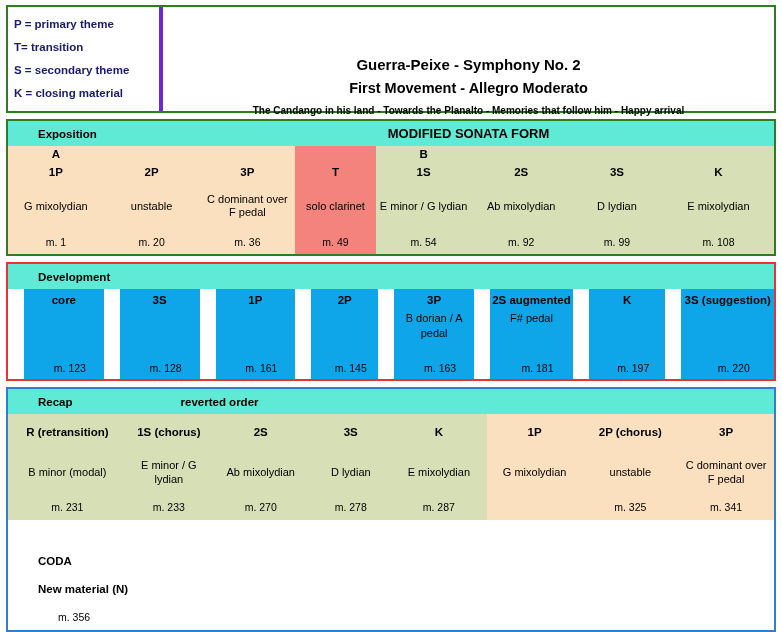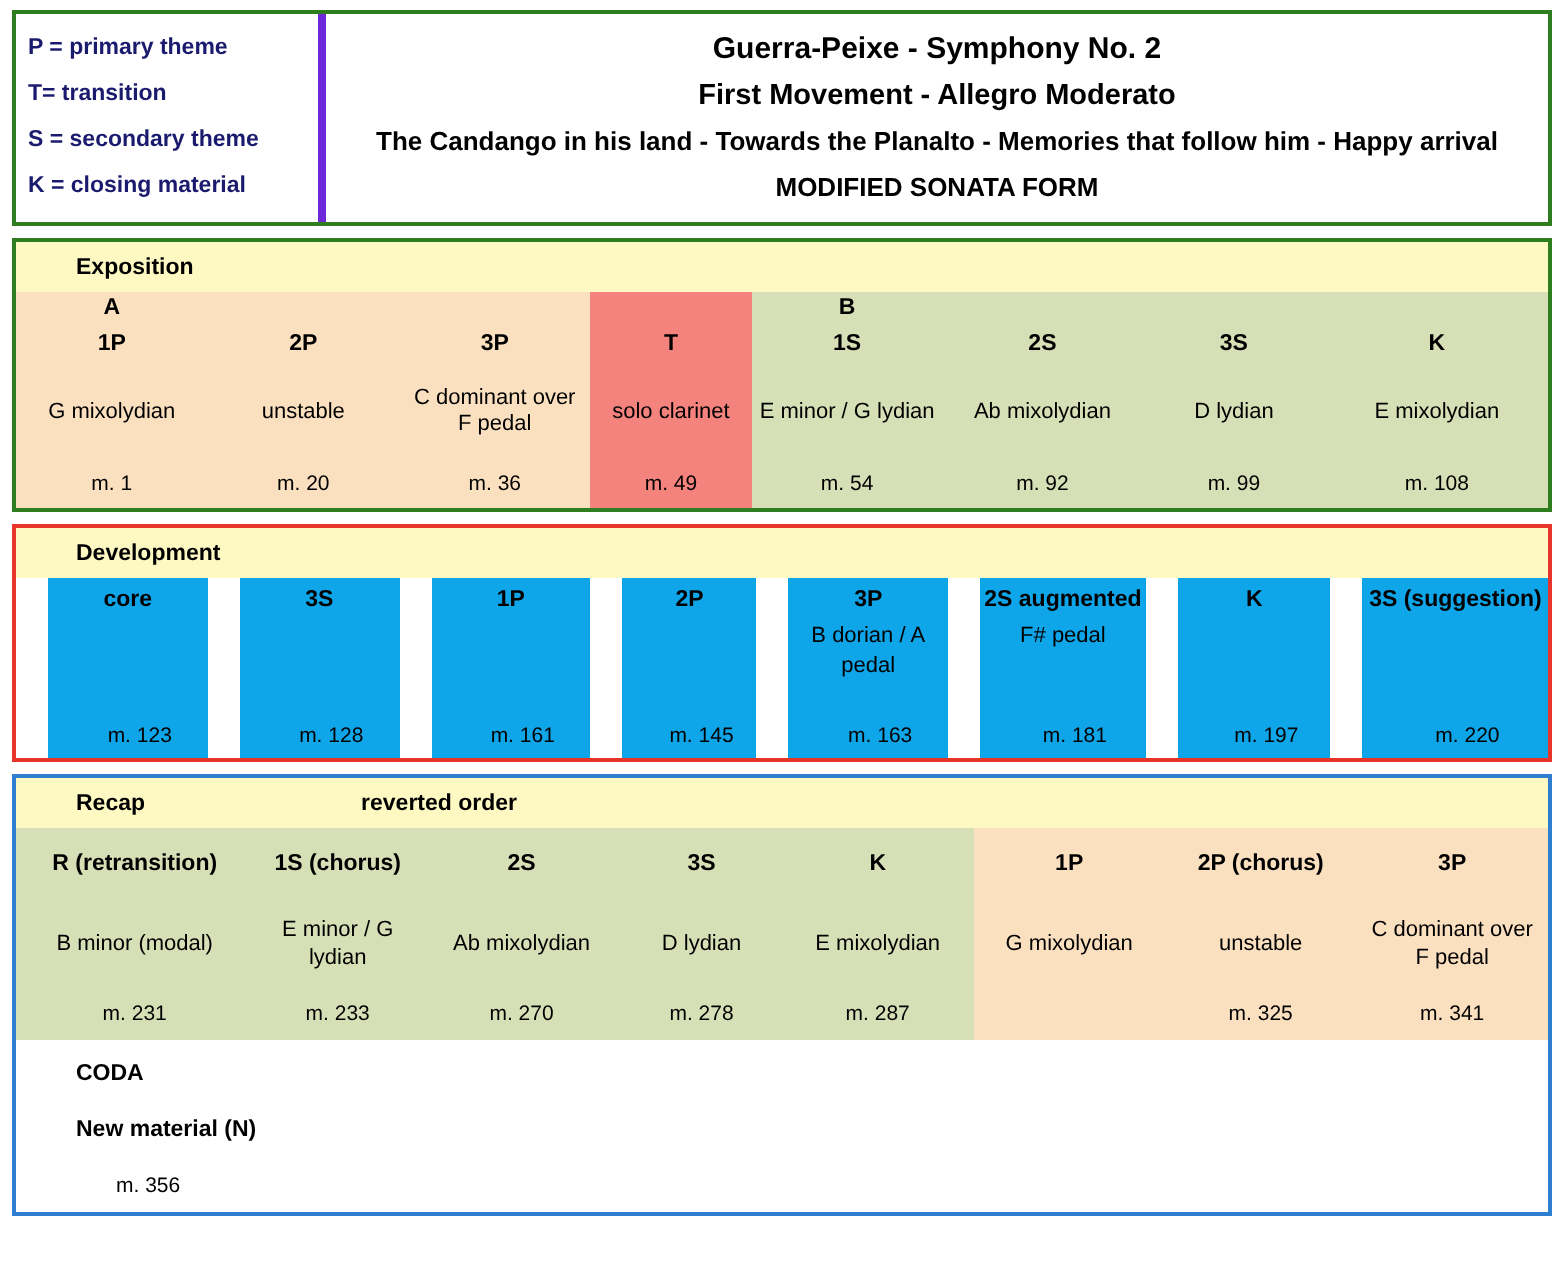--- a/index.html
+++ b/index.html
@@ -46,33 +46,34 @@
     line-height: 23px;
     white-space: nowrap;
   }
   .title-area {
     flex: 1;
     display: flex;
     flex-direction: column;
     align-items: center;
     justify-content: flex-start;
     padding-top: 7px;
+    margin-top: 40px;
   }
   .title-1 {
     font-size: 15px;
     font-weight: bold;
     line-height: 22px;
   }
   .title-2 {
     font-size: 14.5px;
     font-weight: bold;
     line-height: 24px;
   }
   .subtitle {
-    font-size: 13px;
+    font-size: 10px;
     font-weight: bold;
     line-height: 22px;
   }
   .form-label {
     font-size: 13px;
     font-weight: bold;
     line-height: 23px;
   }
 
   
@@ -84,21 +85,21 @@
   .sec-development { border: 2px solid #e8352c; }
   .sec-recap { border: 2px solid #2f7fd1; }
 
   .sec-title-row {
     height: 25px;
     display: flex;
     align-items: center;
     padding-left: 30px;
     font-size: 11.5px;
     font-weight: bold;
-    background: #fef9c3;
+    background: #5eead4;
   }
   .sec-title-row .sub-note {
     margin-left: 108px;
     font-weight: bold;
     font-size: 11.5px;
   }
 
   .grid {
     display: flex;
     flex-direction: row;
@@ -198,21 +199,21 @@
     padding: 0 4px;
   }
   .recap-grid .rc-meas {
     height: 26px;
     display: flex;
     align-items: center;
     justify-content: center;
     font-size: 10.5px;
   }
   .coda-block {
-    padding: 4px 0 0 30px;
+    padding: 28px 0 0 30px;
   }
   .coda-title {
     font-size: 11.5px;
     font-weight: bold;
     line-height: 26px;
   }
   .coda-new {
     font-size: 11.5px;
     font-weight: bold;
     line-height: 30px;

